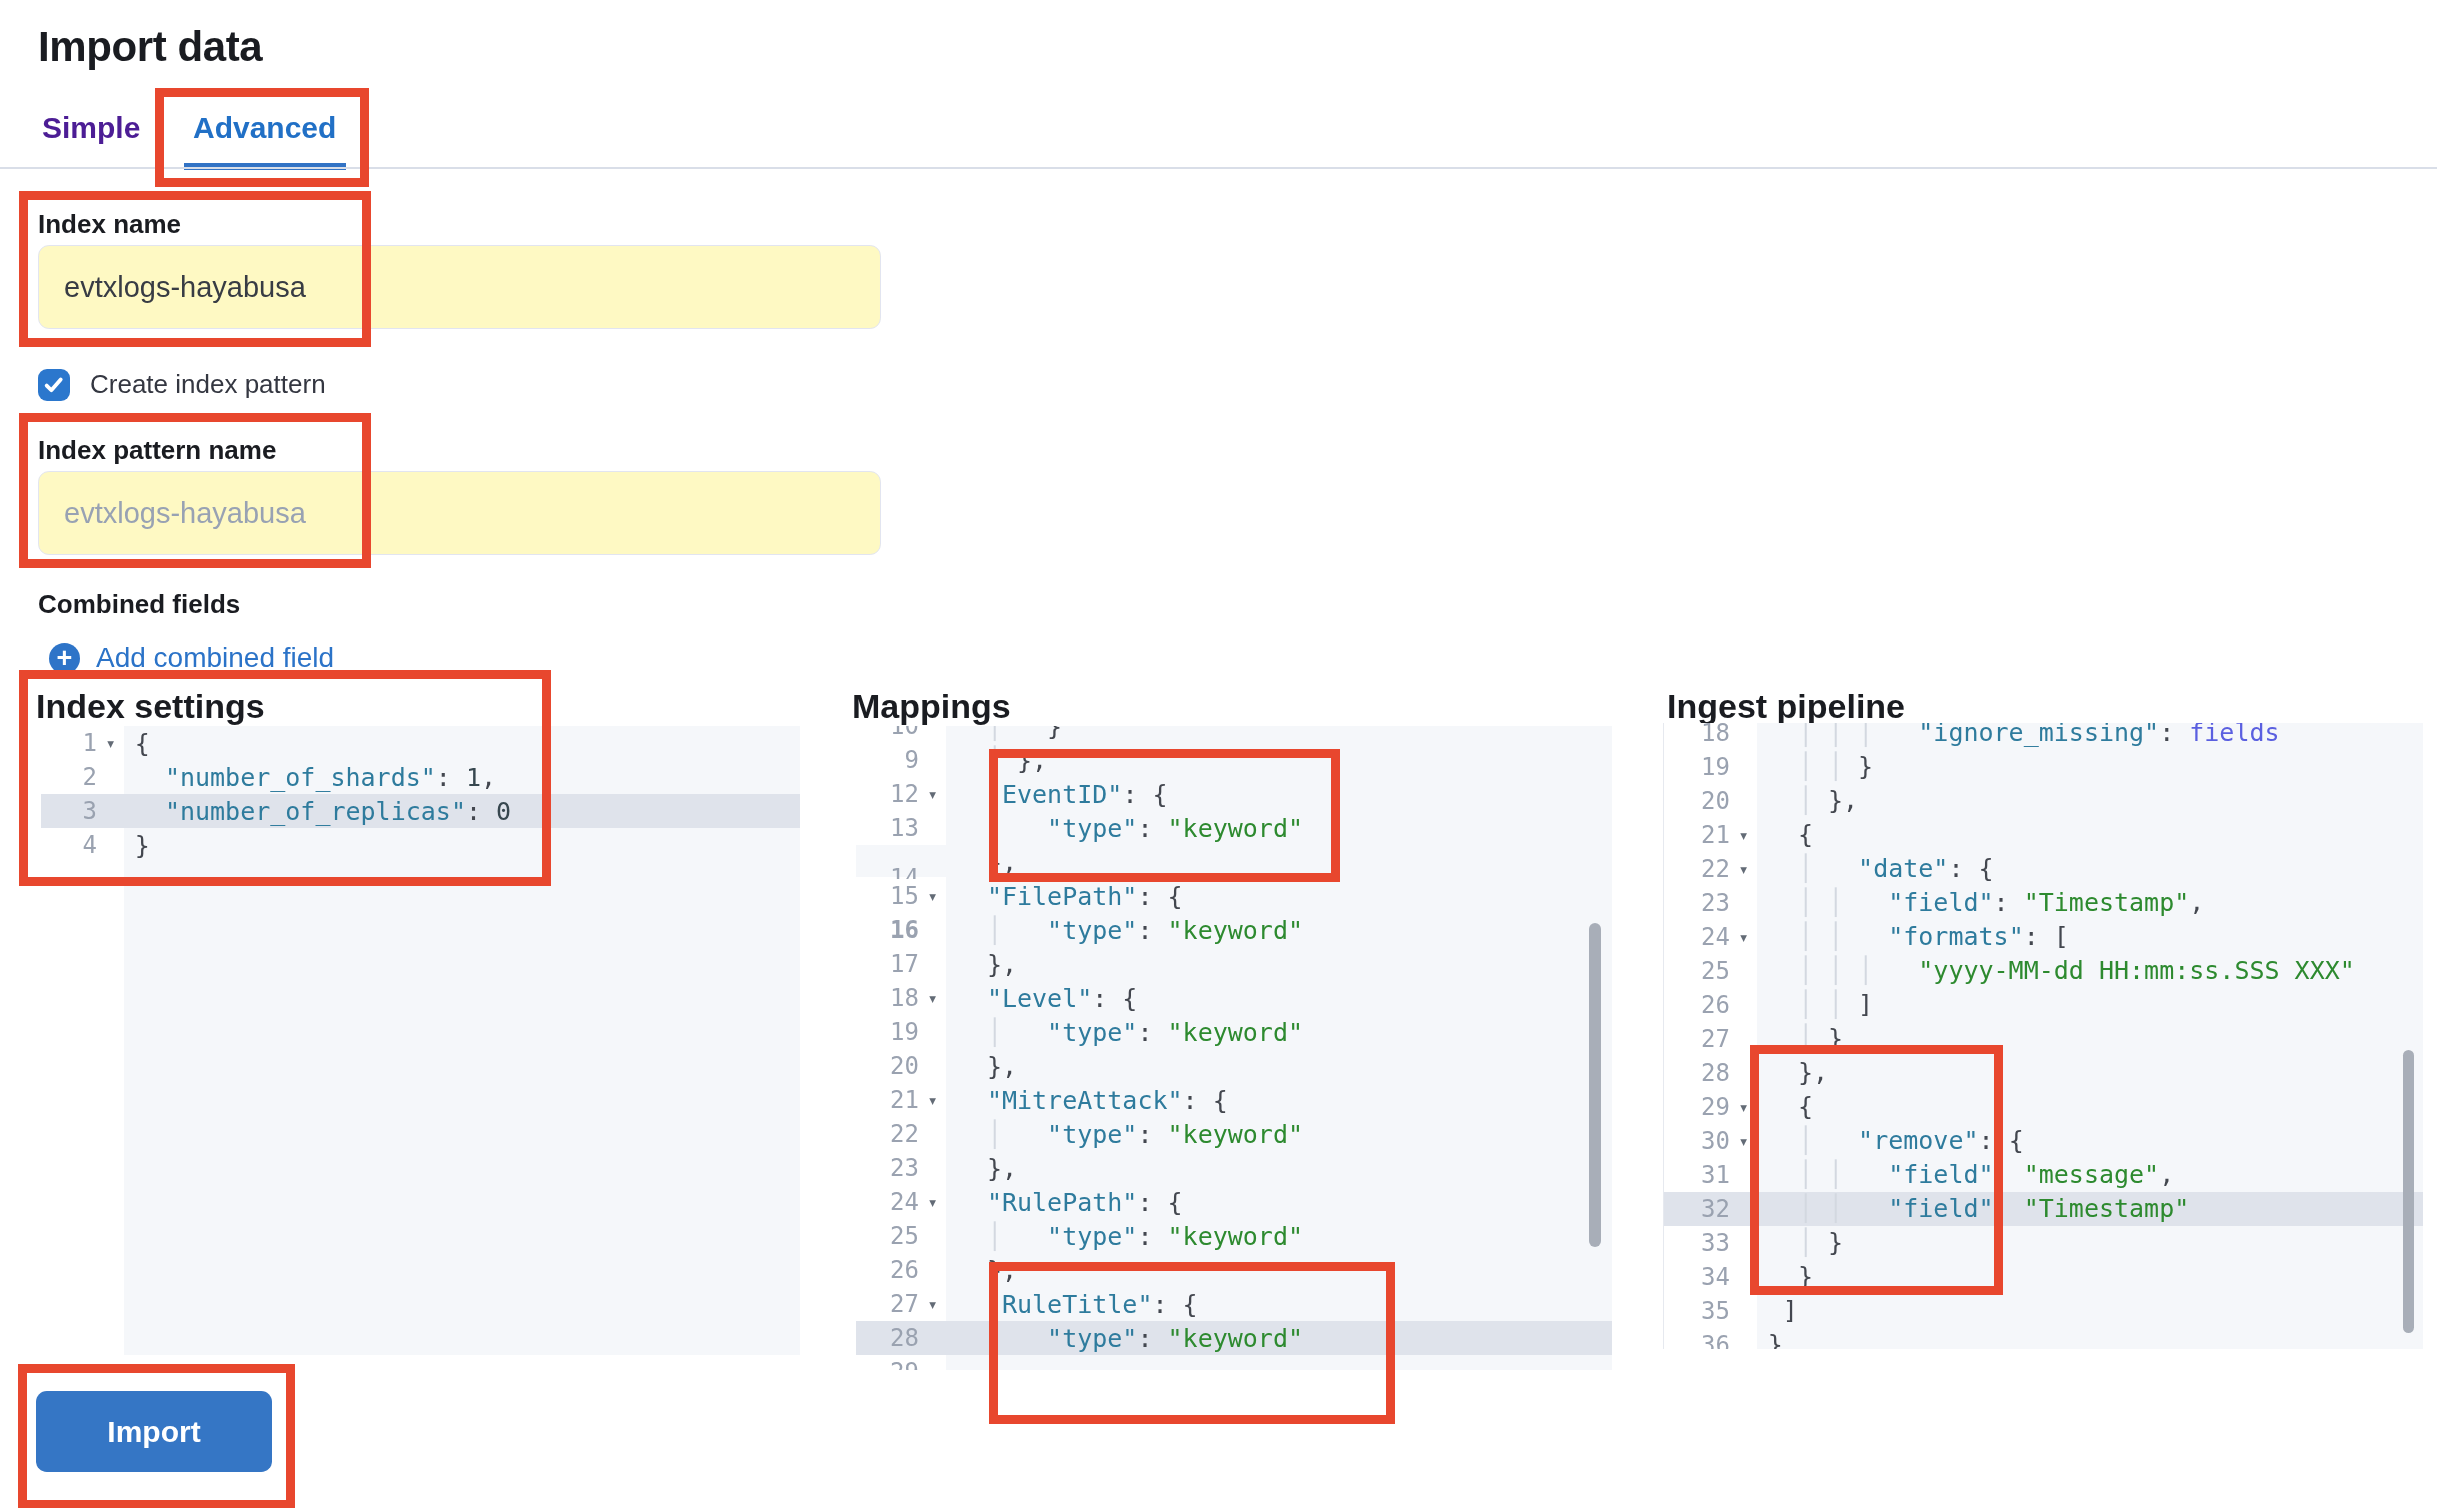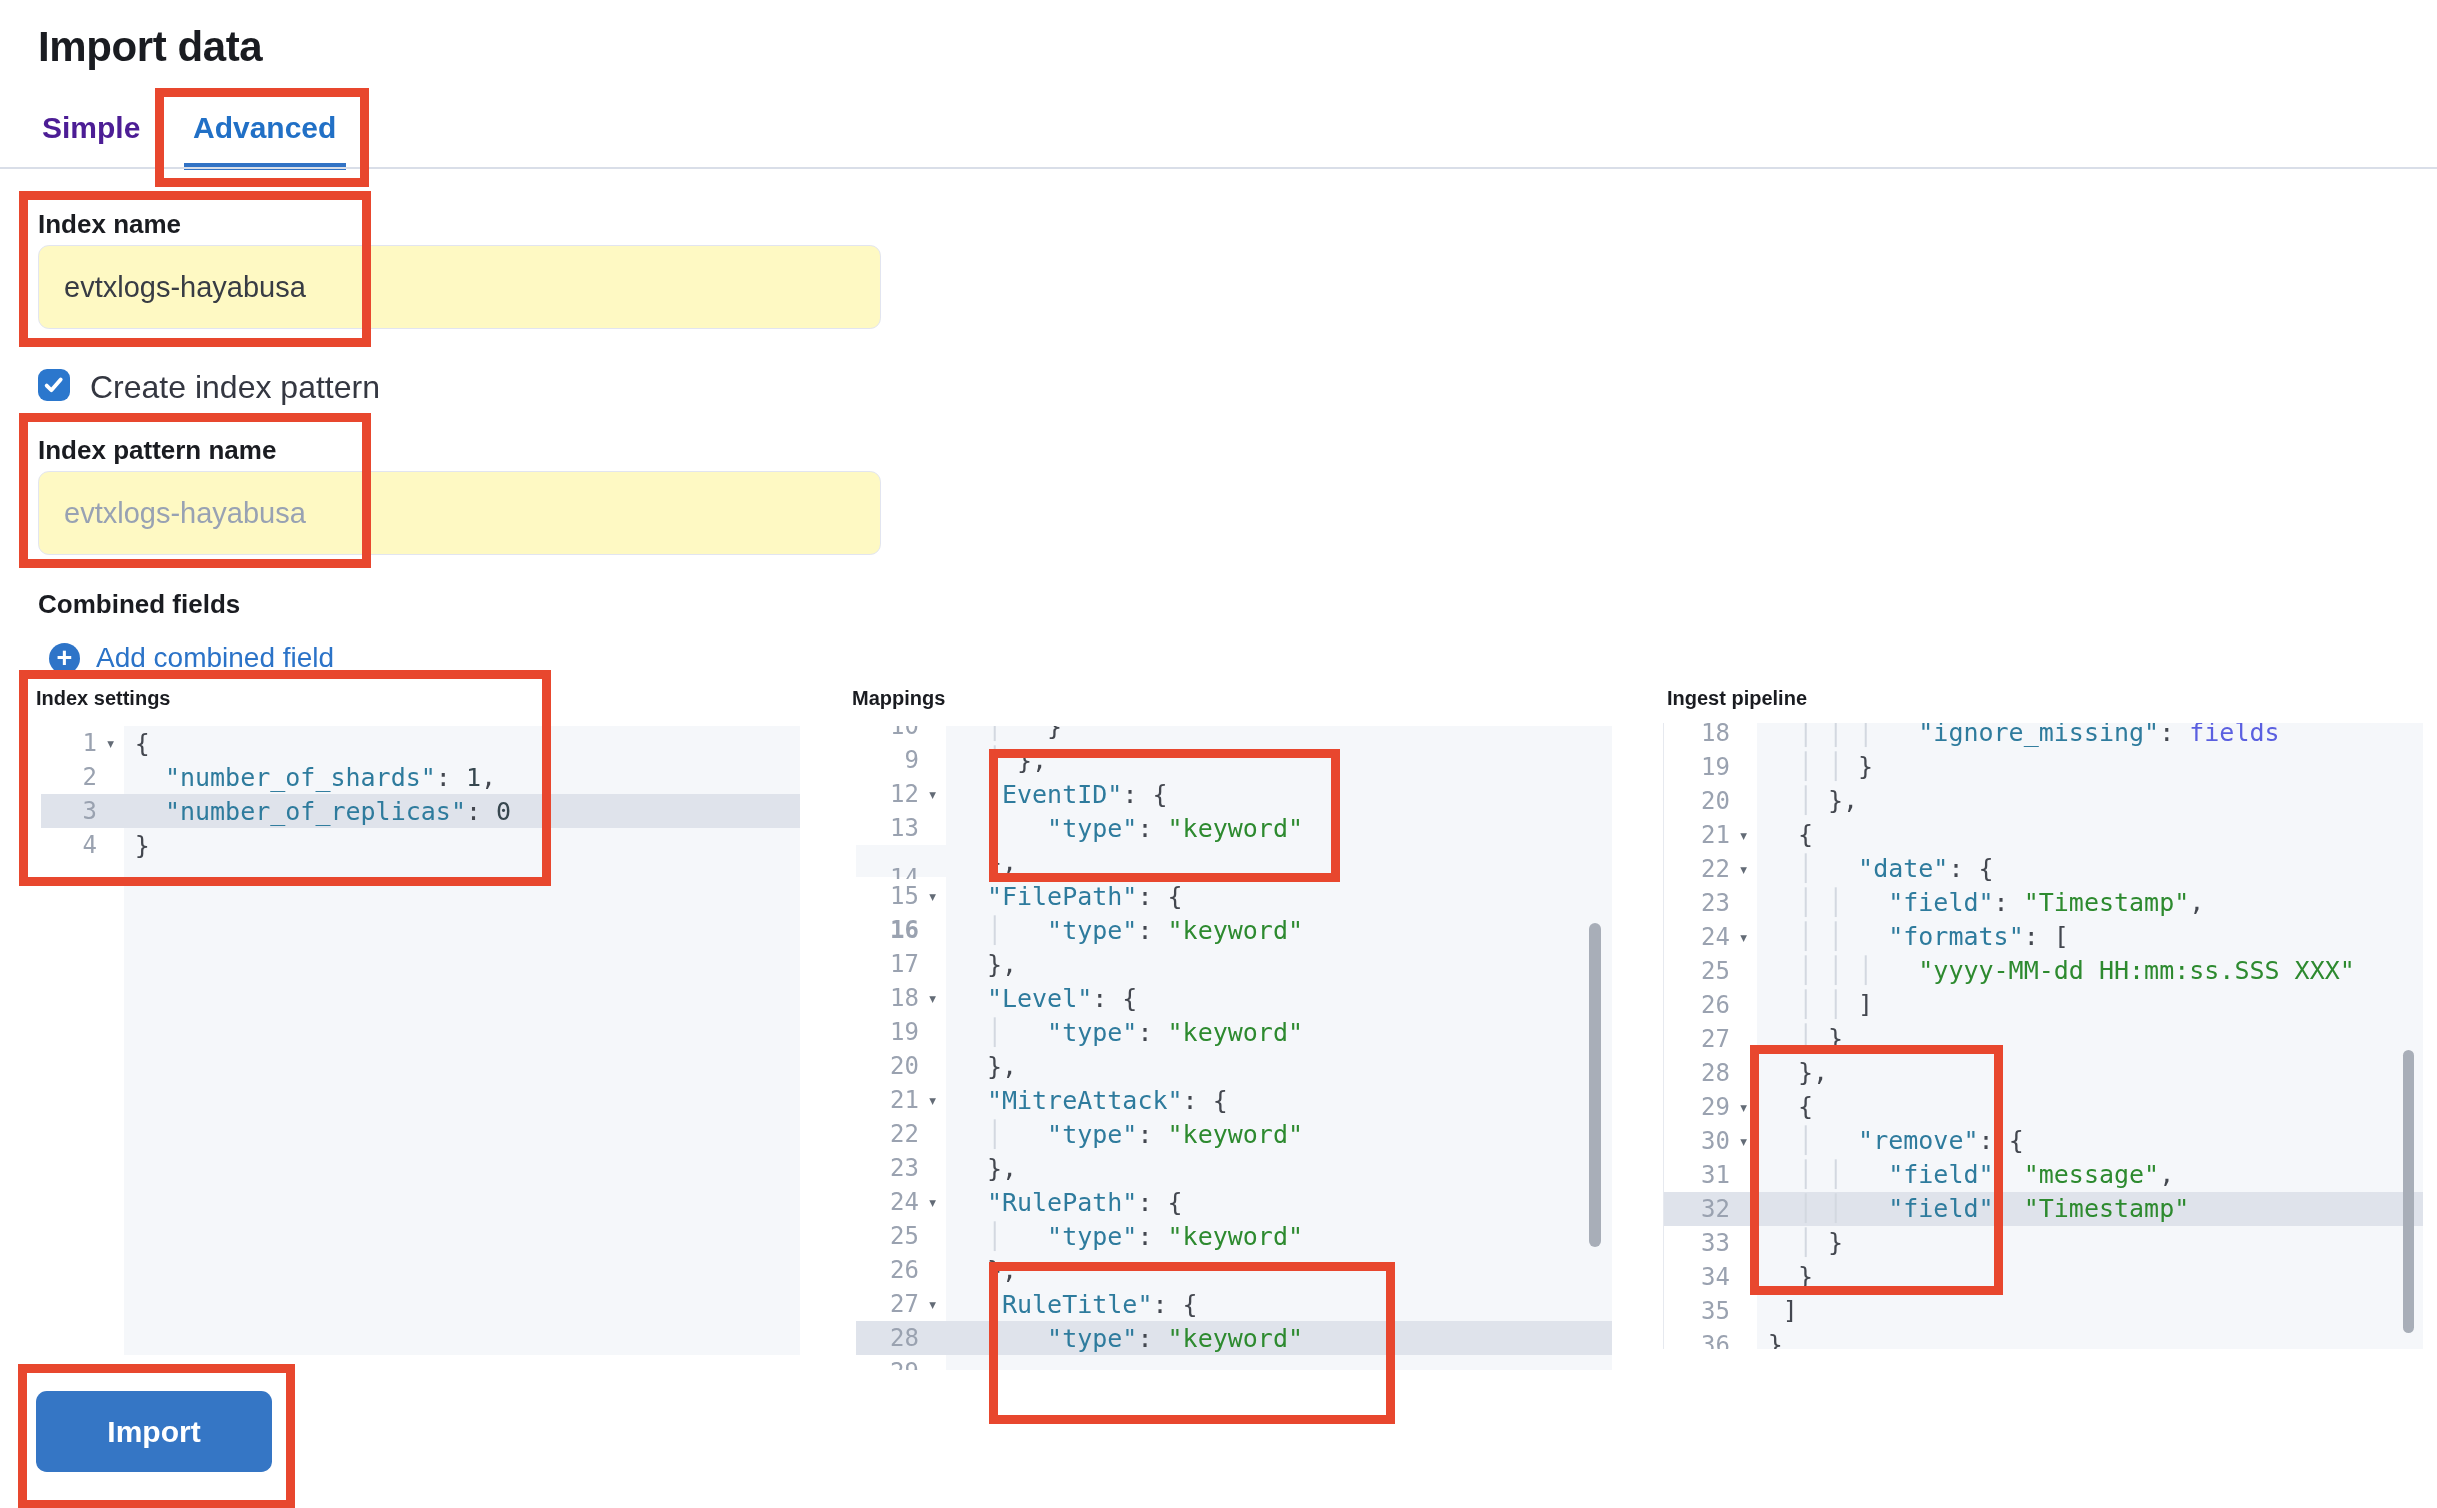--- a/index.html
+++ b/index.html
@@ -23,31 +23,31 @@
   .text-input {
     width:843px; height:84px; border-radius:10.8px; background:#fef9c3;
     border:1.8px solid #E2E5F0; font-size:29px; padding:0 25px;
     font-family:"Liberation Sans", sans-serif; color:#383C44; display:block;
   }
   .text-input::placeholder { color:#98A2B3; opacity:1; }
   #checkbox {
     left:38px; top:369px; width:32px; height:32px; border-radius:9px;
     background:#2B77CD; display:flex; align-items:center; justify-content:center; cursor:pointer;
   }
-  #checkbox-label { left:90px; top:369px; font-size:32px; color:#343741; }
+  #checkbox-label { left:90px; top:369px; font-size:26px; color:#343741; }
   #add-field-row { left:49px; top:642px; display:flex; align-items:center; cursor:pointer; }
   #plus-icon {
     width:31px; height:31px; border-radius:50%; background:#2E74C8; color:#fff;
     display:flex; align-items:center; justify-content:center;
     font-size:27px; font-weight:700; line-height:1;
   }
   #add-field-label { margin-left:16px; font-size:28px; font-weight:500; color:#2B73C8; }
 
   
-  .editor-title { font-size:20px; font-weight:700; color:#1a1c21; }
+  .editor-title { font-size:34px; font-weight:700; color:#1a1c21; }
   .editor {
     overflow:hidden; background:#F5F7FA;
     font-family:"DejaVu Sans Mono", monospace; font-size:25px;
   }
   .ed-rows { display:flex; flex-direction:column; height:200%; }
   .ed-row { display:flex; height:34px; flex:0 0 34px; }
   .ed-row.filler { flex:1 1 auto; height:auto; }
   .ed-gut {
     background:#fff; display:flex; align-items:center; justify-content:flex-end;
     flex:0 0 auto;

